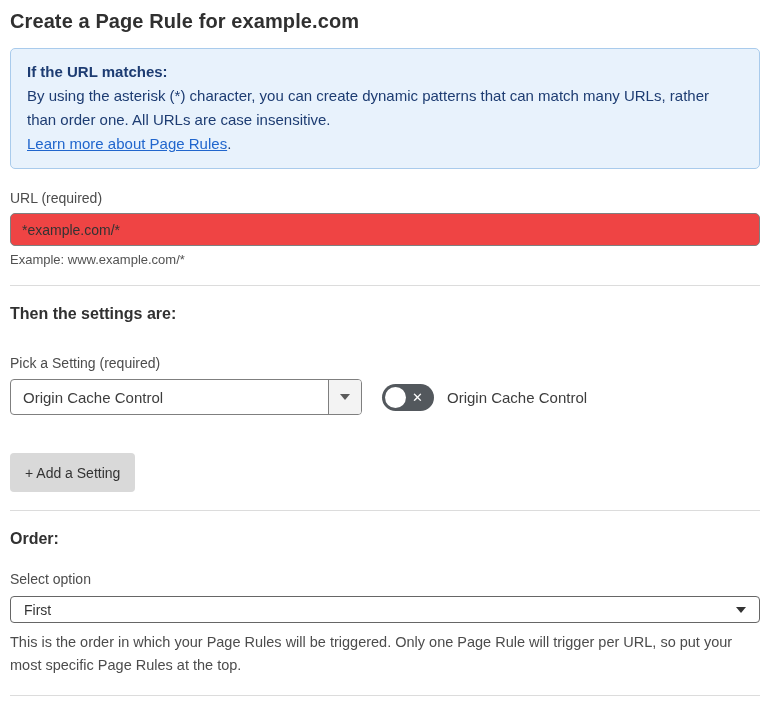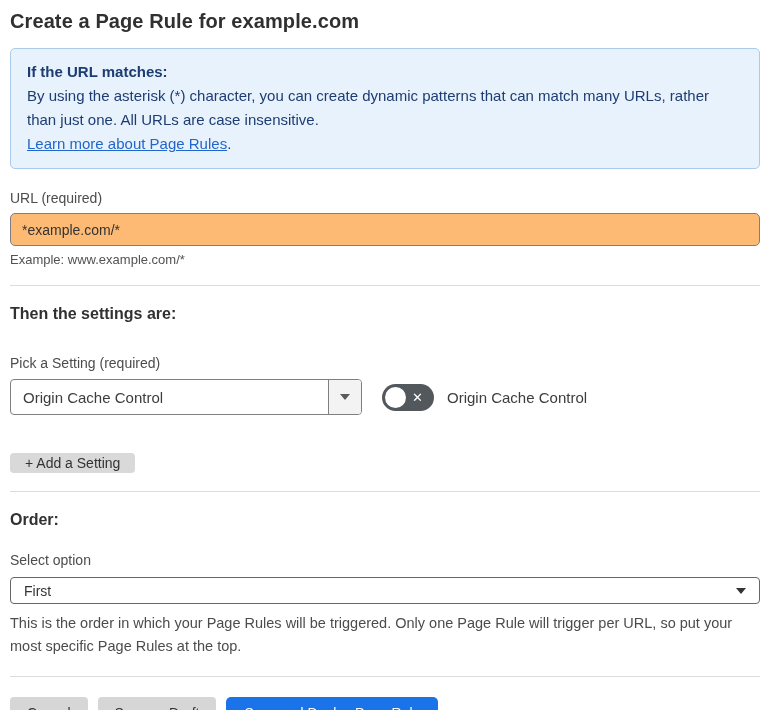--- a/index.html
+++ b/index.html
@@ -54,21 +54,21 @@
 
   .text-input {
     width: 100%;
     height: 33px;
     border: 1px solid #7f7f7f;
     border-radius: 5px;
     padding: 0 11px;
     font-size: 14px;
     color: #333333;
     font-family: "Liberation Sans", sans-serif;
-    background: #fdba74;
+    background: #ef4444;
     outline: none;
   }
 
   .divider {
     border: none;
     border-top: 1px solid #dcdcdc;
     margin: 18px 0 0 0;
   }
 
   .section-heading {
@@ -147,21 +147,21 @@
     font-size: 15px;
     color: #3d3d3d;
   }
 
   .add-setting-btn {
     margin-top: 38px;
     background: #d9d9d9;
     color: #333333;
     border: none;
     border-radius: 4px;
-    height: 20px;
+    height: 39px;
     padding: 0 15px;
     font-size: 14px;
     font-family: "Liberation Sans", sans-serif;
     cursor: pointer;
   }
 
   
   .order-select {
     width: 100%;
     height: 27px;
@@ -217,21 +217,21 @@
 </style>
 </head>
 <body>
 
 <div class="container">
 
   <h1 class="page-title">Create a Page Rule for example.com</h1>
 
   <div class="info-box">
     <div class="info-heading">If the URL matches:</div>
-    <div class="info-body">By using the asterisk (*) character, you can create dynamic patterns that can match many URLs, rather than just one. All URLs are case insensitive.</div>
+    <div class="info-body">By using the asterisk (*) character, you can create dynamic patterns that can match many URLs, rather than order one. All URLs are case insensitive.</div>
     <div class="info-link-line"><a class="info-link">Learn more about Page Rules</a><span class="info-link-suffix">.</span></div>
   </div>
 
   <div class="field-label">URL (required)</div>
   <input class="text-input" type="text" value="*example.com/*" style="">
   <div class="hint">Example: www.example.com/*</div>
 
   <hr class="divider">
 
   <div class="section-heading">Then the settings are:</div>

